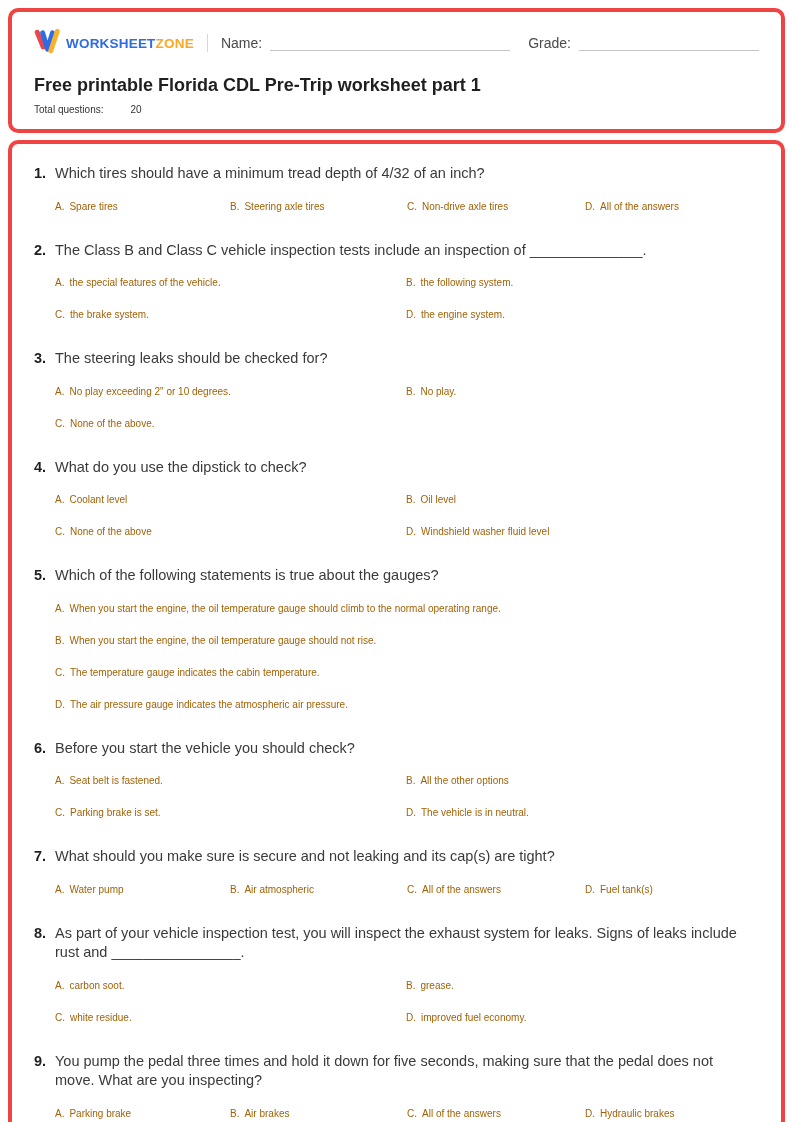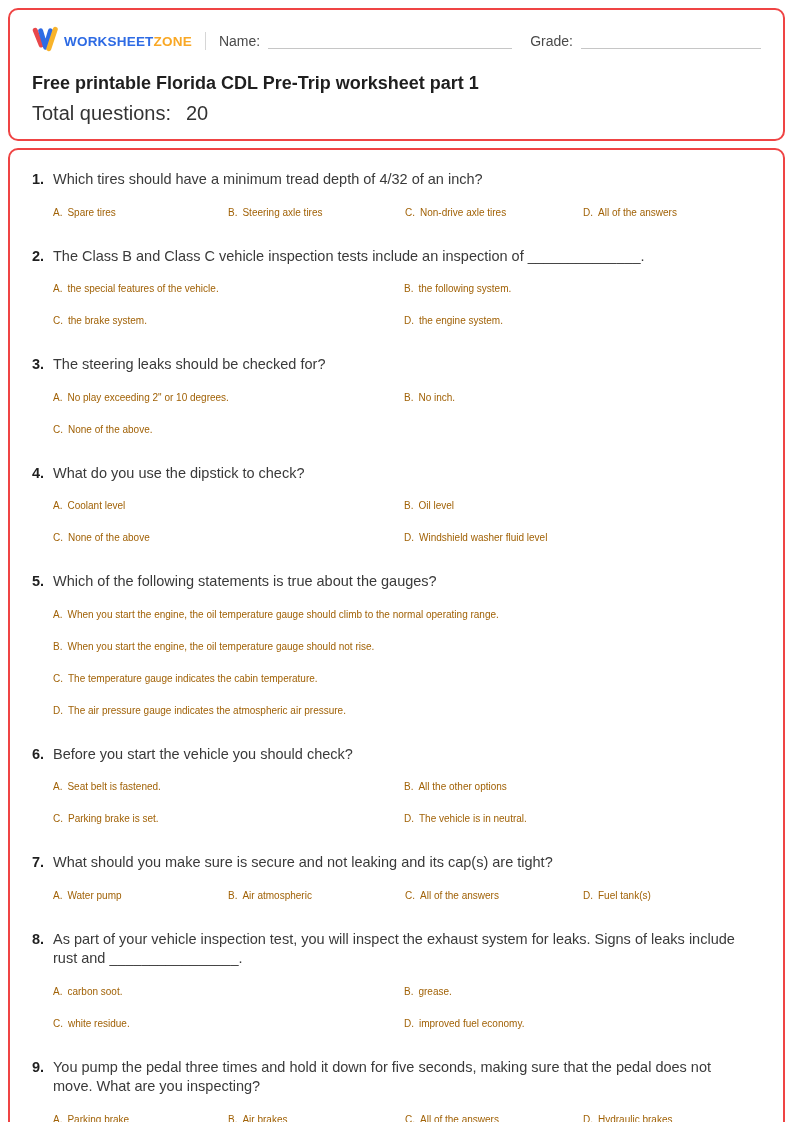--- a/index.html
+++ b/index.html
@@ -8,39 +8,39 @@
     width: 793px; height: 1122px;
     background: #ffffff;
     font-family: "Liberation Sans", sans-serif;
     color: #3c3c3c;
     overflow: hidden;
     position: relative;
   }
   .page { padding: 8px 8px 0 8px; }
 
   .card {
-    border: 2px solid #ef4444;
+    border: 4px solid #ef4444;
     border-radius: 10px;
     background: #fff;
   }
 
   
   .header-card { padding: 16px 22px 14px 22px; margin-bottom: 7px; }
   .header-top { display: flex; align-items: center; }
   .logo { display: flex; align-items: center; gap: 6px; flex: none; }
   .logo-text { font-weight: bold; font-size: 13.5px; letter-spacing: .2px; white-space: nowrap; }
   .lt-blue { color: #2e6be4; }
   .lt-orange { color: #f9a825; }
   .divider { width: 1px; height: 18px; background: #d6d6d6; margin: 0 13px; flex: none; }
   .field-label { font-size: 14px; color: #4a4a4a; flex: none; }
   .fill-line { border-bottom: 1px solid #c6c6c6; height: 15px; }
   .name-line { flex: 1; margin: 0 18px 0 8px; }
   .grade-line { width: 180px; margin-left: 8px; flex: none; }
   .title { font-weight: bold; font-size: 18px; color: #1f1f1f; margin-top: 17px; }
-  .total { font-size: 20px; color: #333; margin-top: 8px; display: flex; gap: 15px; }
+  .total { font-size: 10px; color: #333; margin-top: 8px; display: flex; gap: 27px; }
 
   
   .questions-card { padding: 20px 22px 10px 22px; min-height: 953px; }
   .q-block { margin-bottom: 25px; }
   .q-block:last-child { margin-bottom: 0; }
   .q-row { display: flex; margin-bottom: 13px; }
   .q-num { font-weight: bold; color: #1f1f1f; width: 21px; flex: none; font-size: 14.5px; line-height: 19.5px; }
   .q-text { font-size: 14.5px; line-height: 19.5px; color: #3a3a3a; padding-right: 8px; }
   .opts { margin-left: 21px; display: grid; row-gap: 13px; font-size: 10px; line-height: 19px; color: #a16207; }
   .cols-4 { grid-template-columns: 175px 177px 178px 1fr; }
@@ -104,21 +104,21 @@
             <div class="opt"><span class="opt-letter">D.</span><span class="opt-text">the engine system.</span></div>
           </div>
         </div>
         <div class="q-block">
           <div class="q-row">
             <div class="q-num">3.</div>
             <div class="q-text">The steering leaks should be checked for?</div>
           </div>
           <div class="opts cols-2">
             <div class="opt"><span class="opt-letter">A.</span><span class="opt-text">No play exceeding 2" or 10 degrees.</span></div>
-            <div class="opt"><span class="opt-letter">B.</span><span class="opt-text">No inch.</span></div>
+            <div class="opt"><span class="opt-letter">B.</span><span class="opt-text">No play.</span></div>
             <div class="opt"><span class="opt-letter">C.</span><span class="opt-text">None of the above.</span></div>
           </div>
         </div>
         <div class="q-block">
           <div class="q-row">
             <div class="q-num">4.</div>
             <div class="q-text">What do you use the dipstick to check?</div>
           </div>
           <div class="opts cols-2">
             <div class="opt"><span class="opt-letter">A.</span><span class="opt-text">Coolant level</span></div>

